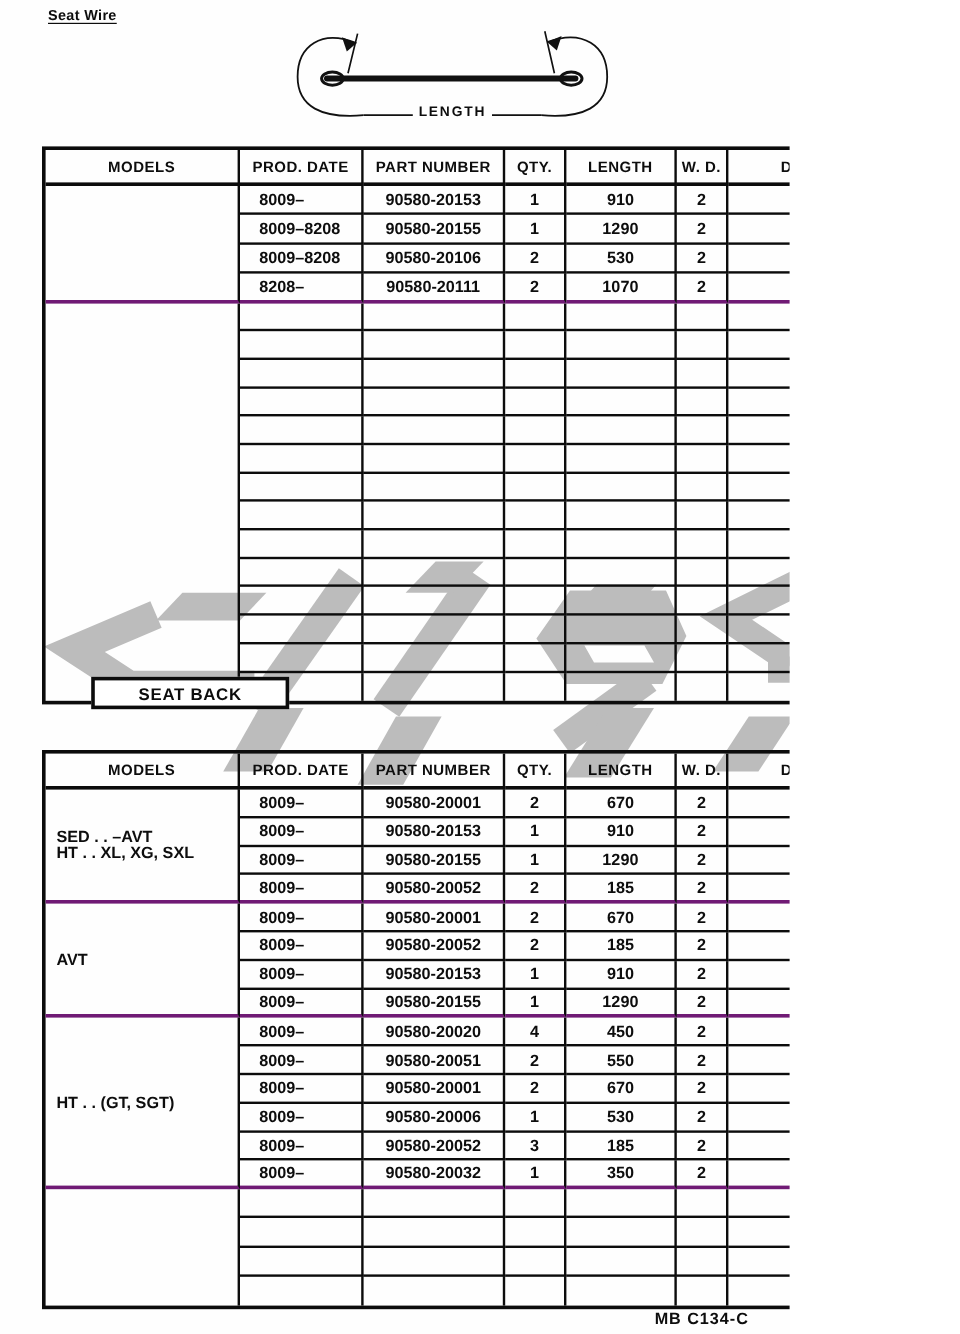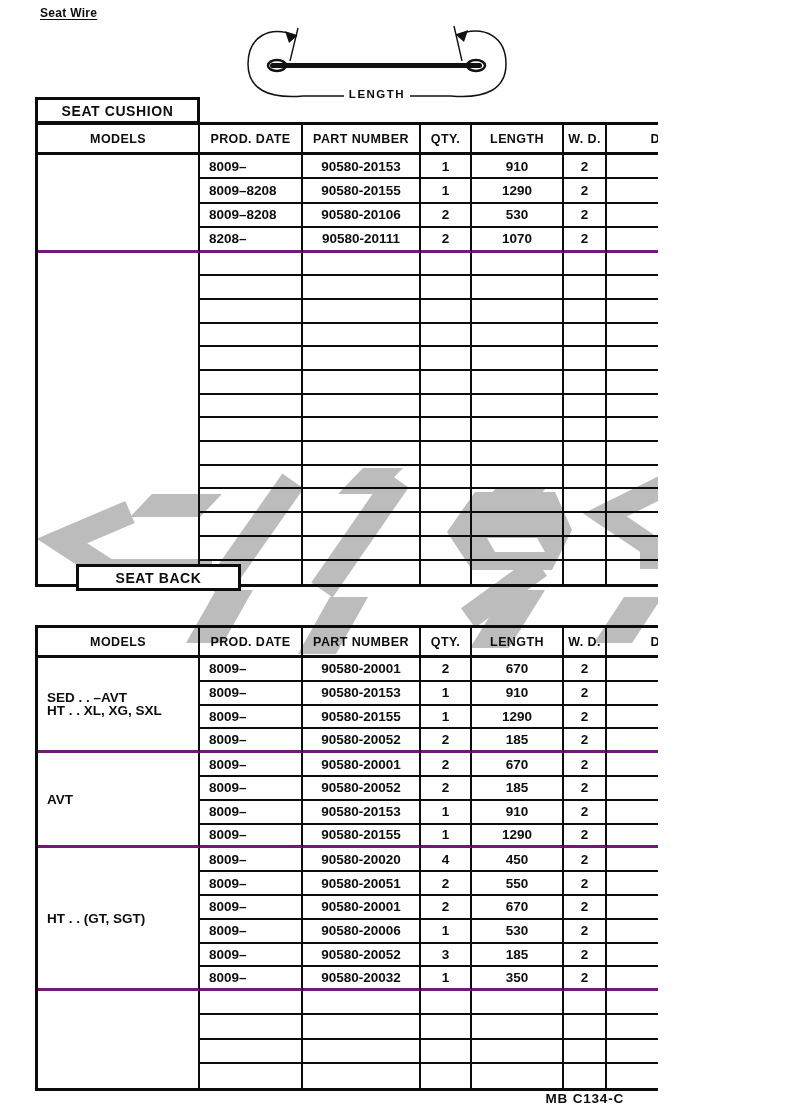--- a/index.html
+++ b/index.html
@@ -52,21 +52,21 @@
   .h{
     border-right:2px solid #0c0c0c;border-bottom:3px solid #0c0c0c;
     font-size:12.5px;font-weight:700;letter-spacing:.4px;
     display:flex;align-items:center;justify-content:center;white-space:nowrap;
   }
   .c{
     border-right:2px solid #0c0c0c;border-bottom:2px solid #0c0c0c;
     font-size:13.5px;font-weight:700;
     display:flex;align-items:center;justify-content:center;white-space:nowrap;
   }
-  .date{justify-content:flex-start;padding-left:9px;}
+  .date{justify-content:flex-start;padding-left:16px;}
   .mc{
     border-right:2px solid #0c0c0c;border-bottom:3px solid #0c0c0c;
     font-size:13.5px;font-weight:700;line-height:1;
     display:flex;flex-direction:column;justify-content:center;
     padding-left:9px;white-space:nowrap;
   }
   .gb{border-bottom:3px solid #701a75;}
   .lastcol{border-right:none;}
   .lastrow{border-bottom:none;}
 </style>
@@ -106,23 +106,20 @@
     <ellipse cx="236" cy="43.5" rx="9" ry="5.5" fill="none" stroke="#111" stroke-width="2.5"></ellipse>
     <path d="M 50,39 L 58,6 M 222,39 L 214,4" stroke="#111" stroke-width="1.4" fill="none"></path>
     <path d="M 57,14 C 28,2 8,16 8,42 C 8,67 28,77 63,74" stroke="#111" stroke-width="1.5" fill="none"></path>
     <path d="M 216,13 C 246,2 266,16 266,42 C 266,67 246,77 211,74" stroke="#111" stroke-width="1.5" fill="none"></path>
     <polygon points="57,14 45,9 49,21" fill="#111"></polygon>
     <polygon points="216,13 228,8 224,20" fill="#111"></polygon>
     <path d="M 63,74 L 104,74 M 170,74 L 211,74" stroke="#111" stroke-width="1.4" fill="none"></path>
   </svg>
   <div class="length-label">LENGTH</div>
 
-  <div class="titlebox" id="cushion-titlebox">
-    <span>SEAT CUSHION</span>
-  </div>
 
   <div class="tbl" id="cushion">
     <div class="h">MODELS</div>
     <div class="h">PROD. DATE</div>
     <div class="h">PART NUMBER</div>
     <div class="h">QTY.</div>
     <div class="h">LENGTH</div>
     <div class="h">W. D.</div>
     <div class="h lastcol">DESCRIPTION</div>
 

